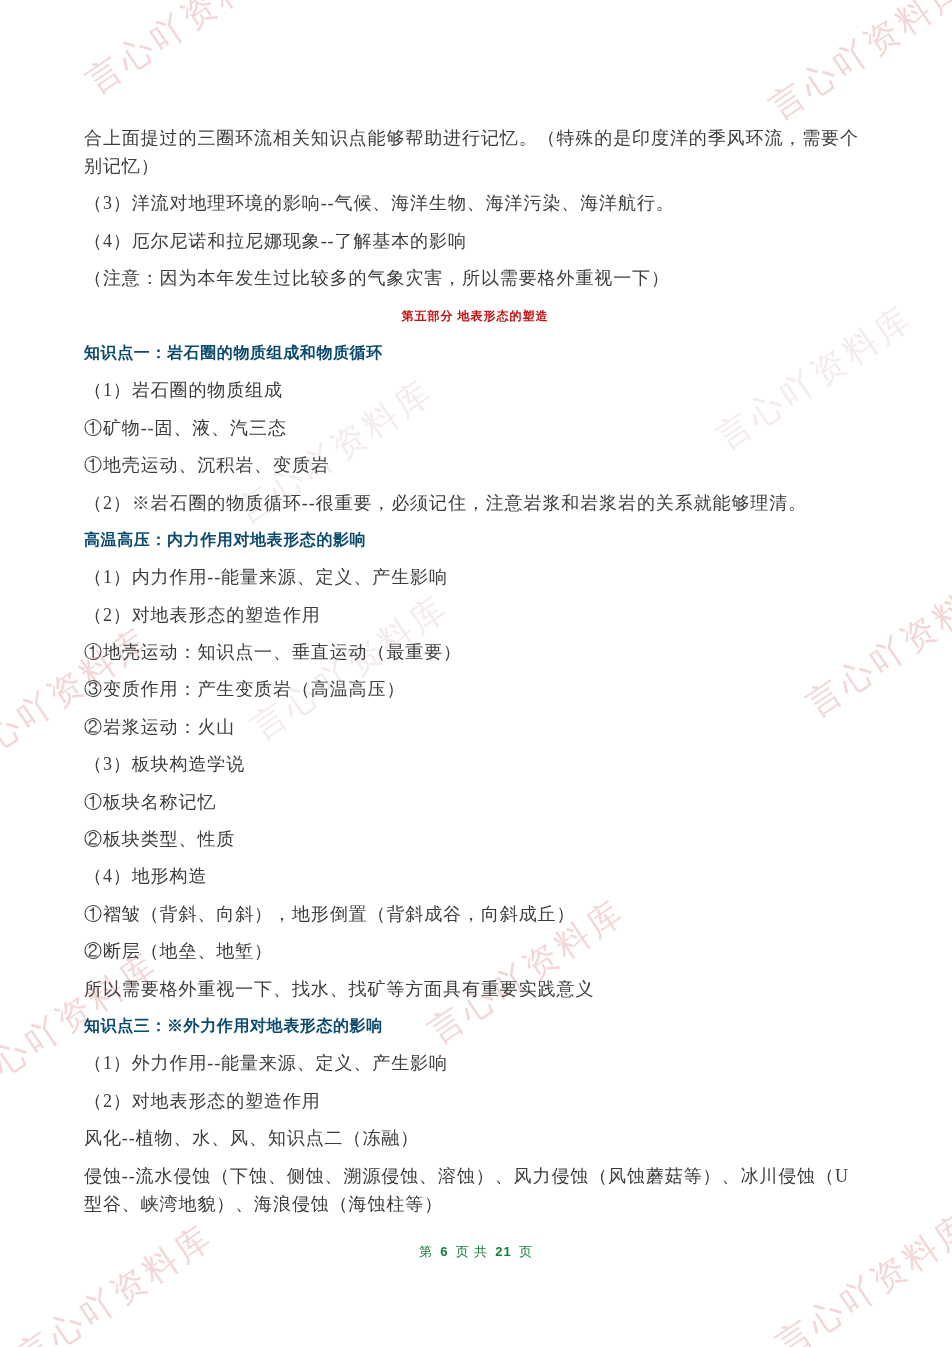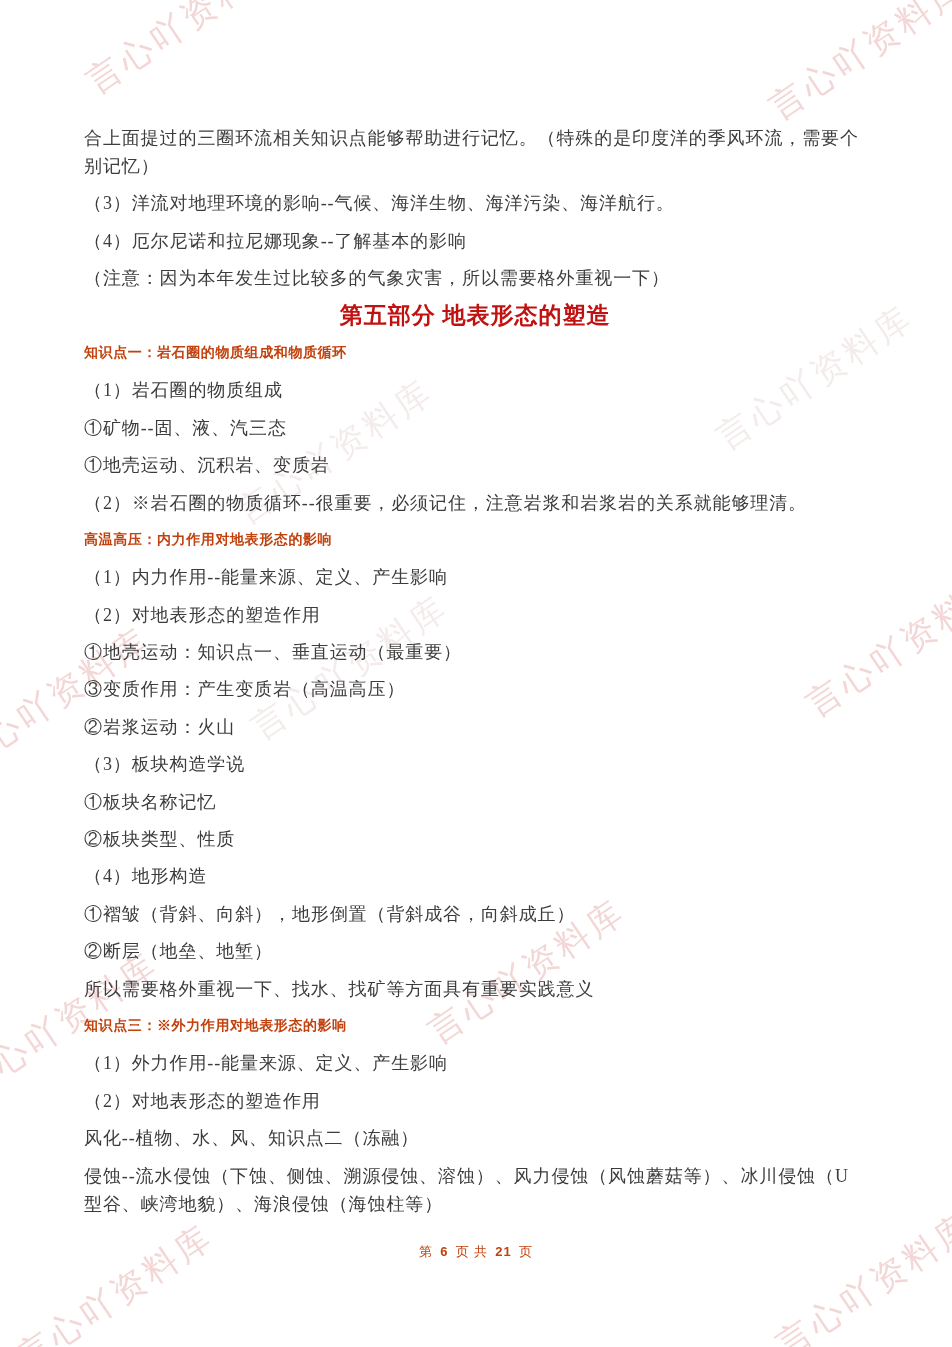--- a/index.html
+++ b/index.html
@@ -43,44 +43,44 @@
     font-size: 18px;
     line-height: 28px;
     letter-spacing: 0.9px;
     text-align: left;
   }
   .content p {
     margin: 0 0 9.4px 0;
   }
   .part-title {
     margin: 0 0 9.4px 0;
-    font-size: 23px;
+    font-size: 12px;
     line-height: 28px;
     font-weight: bold;
     color: #c11212;
     text-align: center;
     letter-spacing: 1px;
   }
   .kp-heading {
     margin: 0 0 9.4px 0;
-    font-size: 14px;
+    font-size: 16px;
     line-height: 28px;
     font-weight: bold;
-    color: #c2410c;
+    color: #0c4a6e;
     letter-spacing: 0.6px;
   }
   
   .page-footer {
     position: absolute;
     left: 0;
     right: 0;
     top: 1243px;
     text-align: center;
     font-size: 13px;
-    color: #c2410c;
+    color: #15803d;
     letter-spacing: 1px;
   }
   .page-footer .num {
     font-family: "Liberation Sans", "DejaVu Sans", sans-serif;
     font-weight: bold;
     font-size: 13px;
     padding: 0 3px;
   }
 </style>
 </head>

